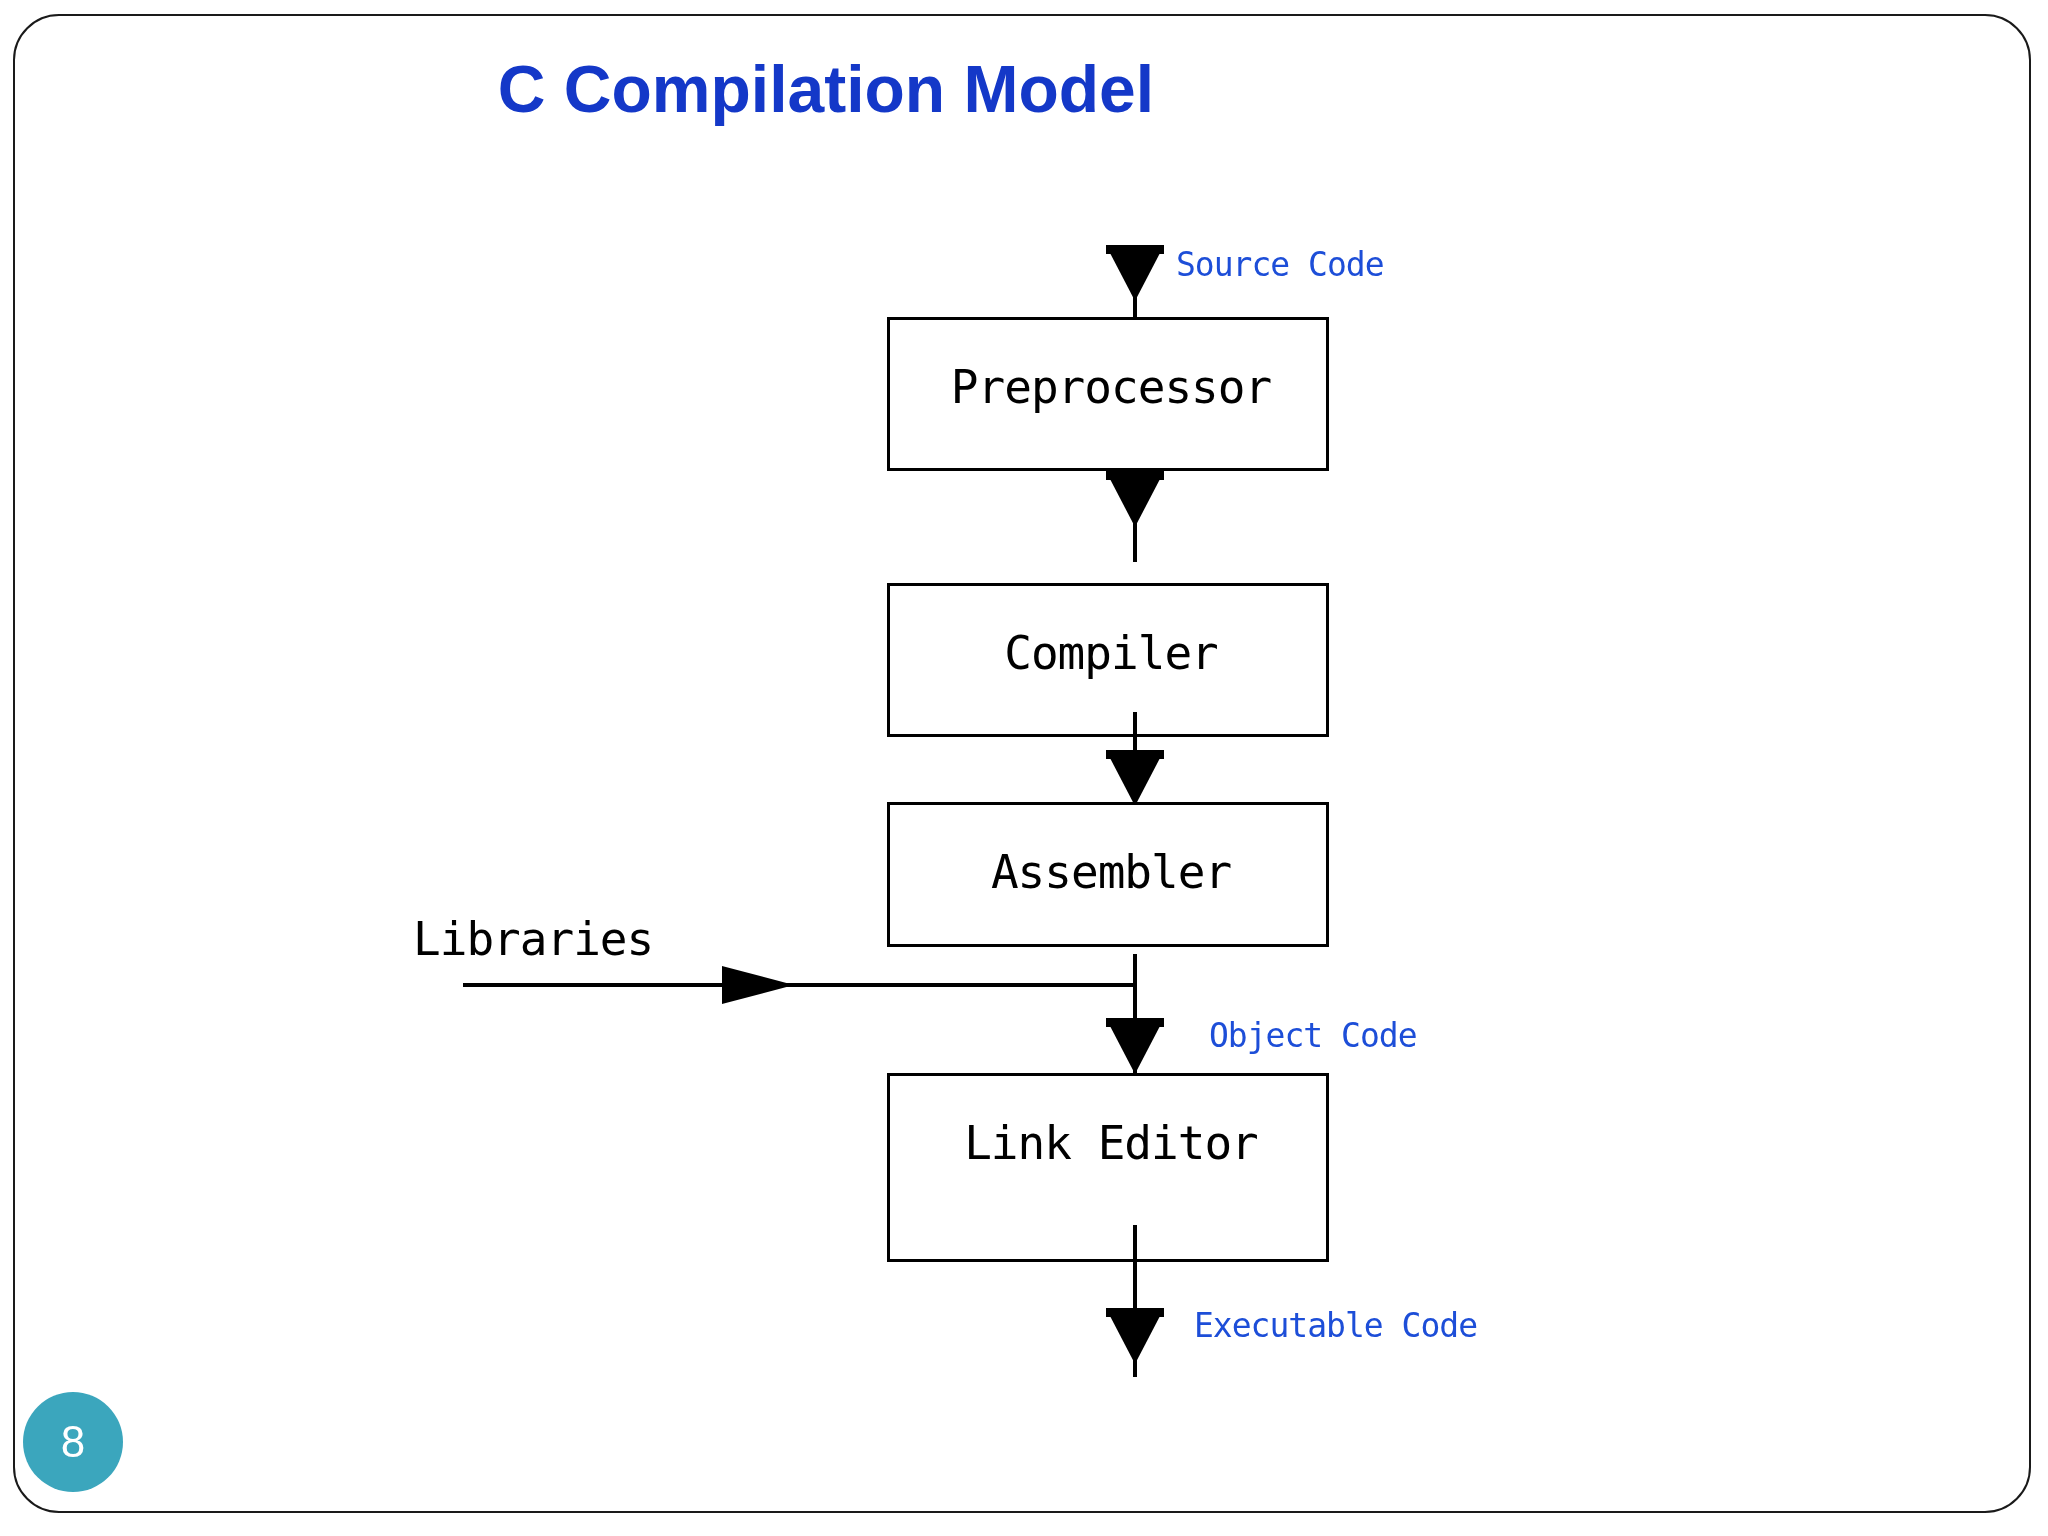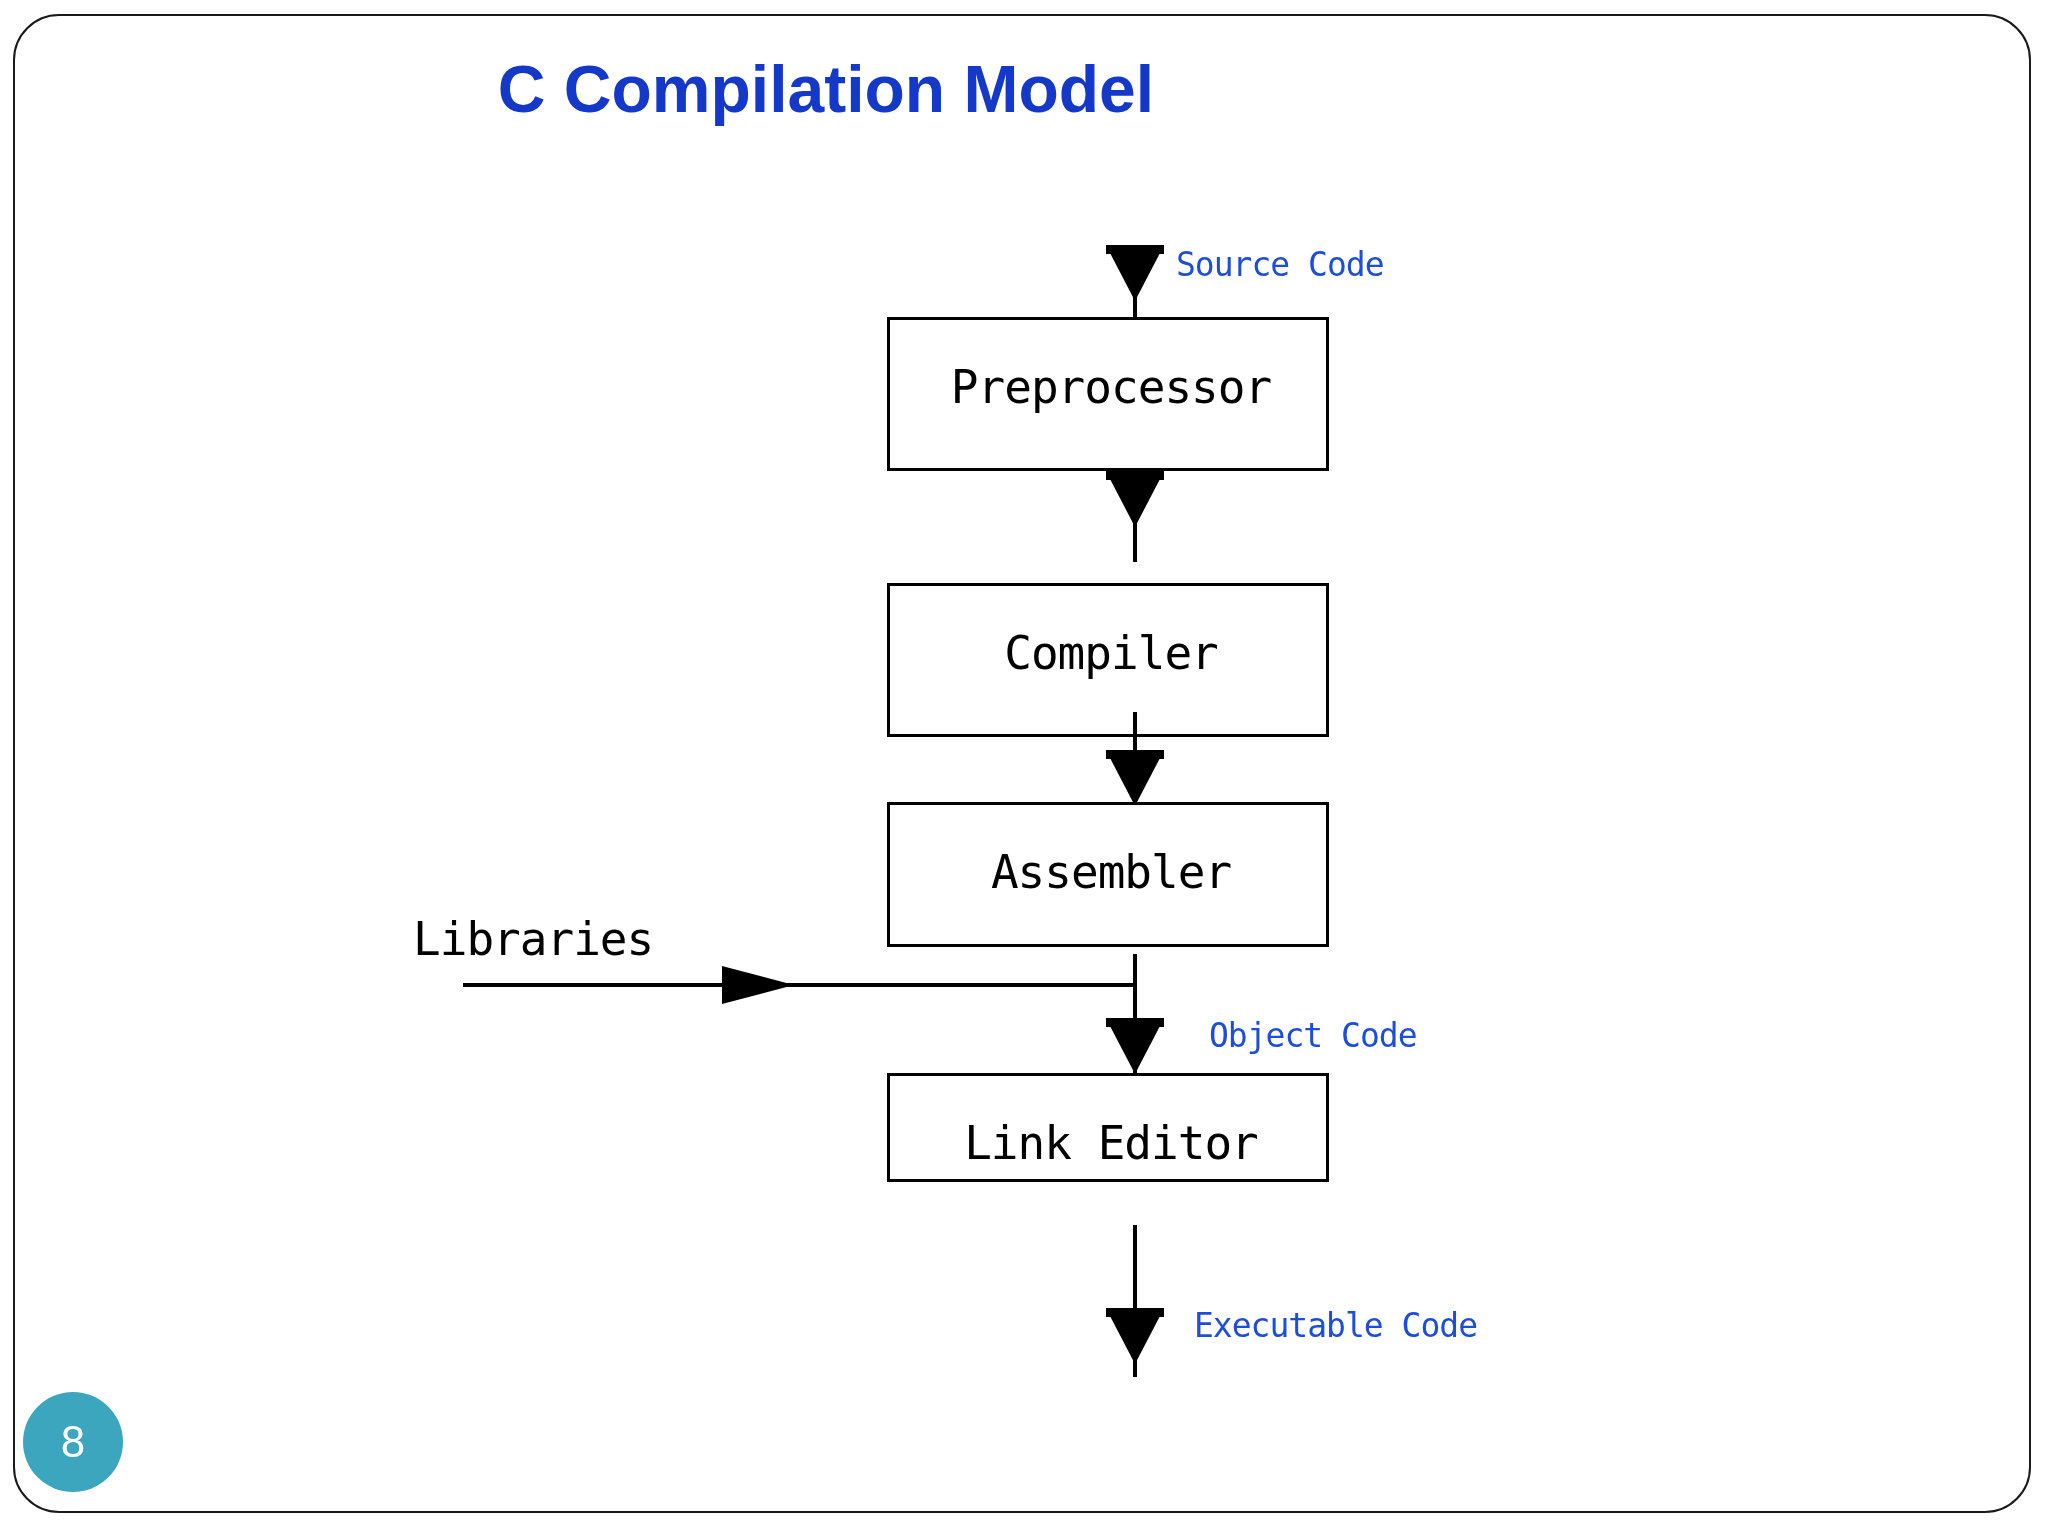--- a/index.html
+++ b/index.html
@@ -72,21 +72,21 @@
     font-family: "DejaVu Sans Mono", "Liberation Mono", monospace;
     font-size: 46px;
     letter-spacing: -1px;
     color: #000000;
     white-space: nowrap;
   }
 
   #box-preprocessor { top: 317px;  height: 154px; }
   #box-compiler     { top: 559px;  height: 154px; margin-top: 24px; }
   #box-assembler    { top: 802px;  height: 145px; }
-  #box-linkeditor   { top: 1073px; height: 109px; padding-left: 45px; }
+  #box-linkeditor   { top: 1073px; height: 189px; padding-left: 45px; }
 
   
   .v-line {
     position: absolute;
     width: 4px;
     background: #000000;
     left: 1133px;
   }
 
   

